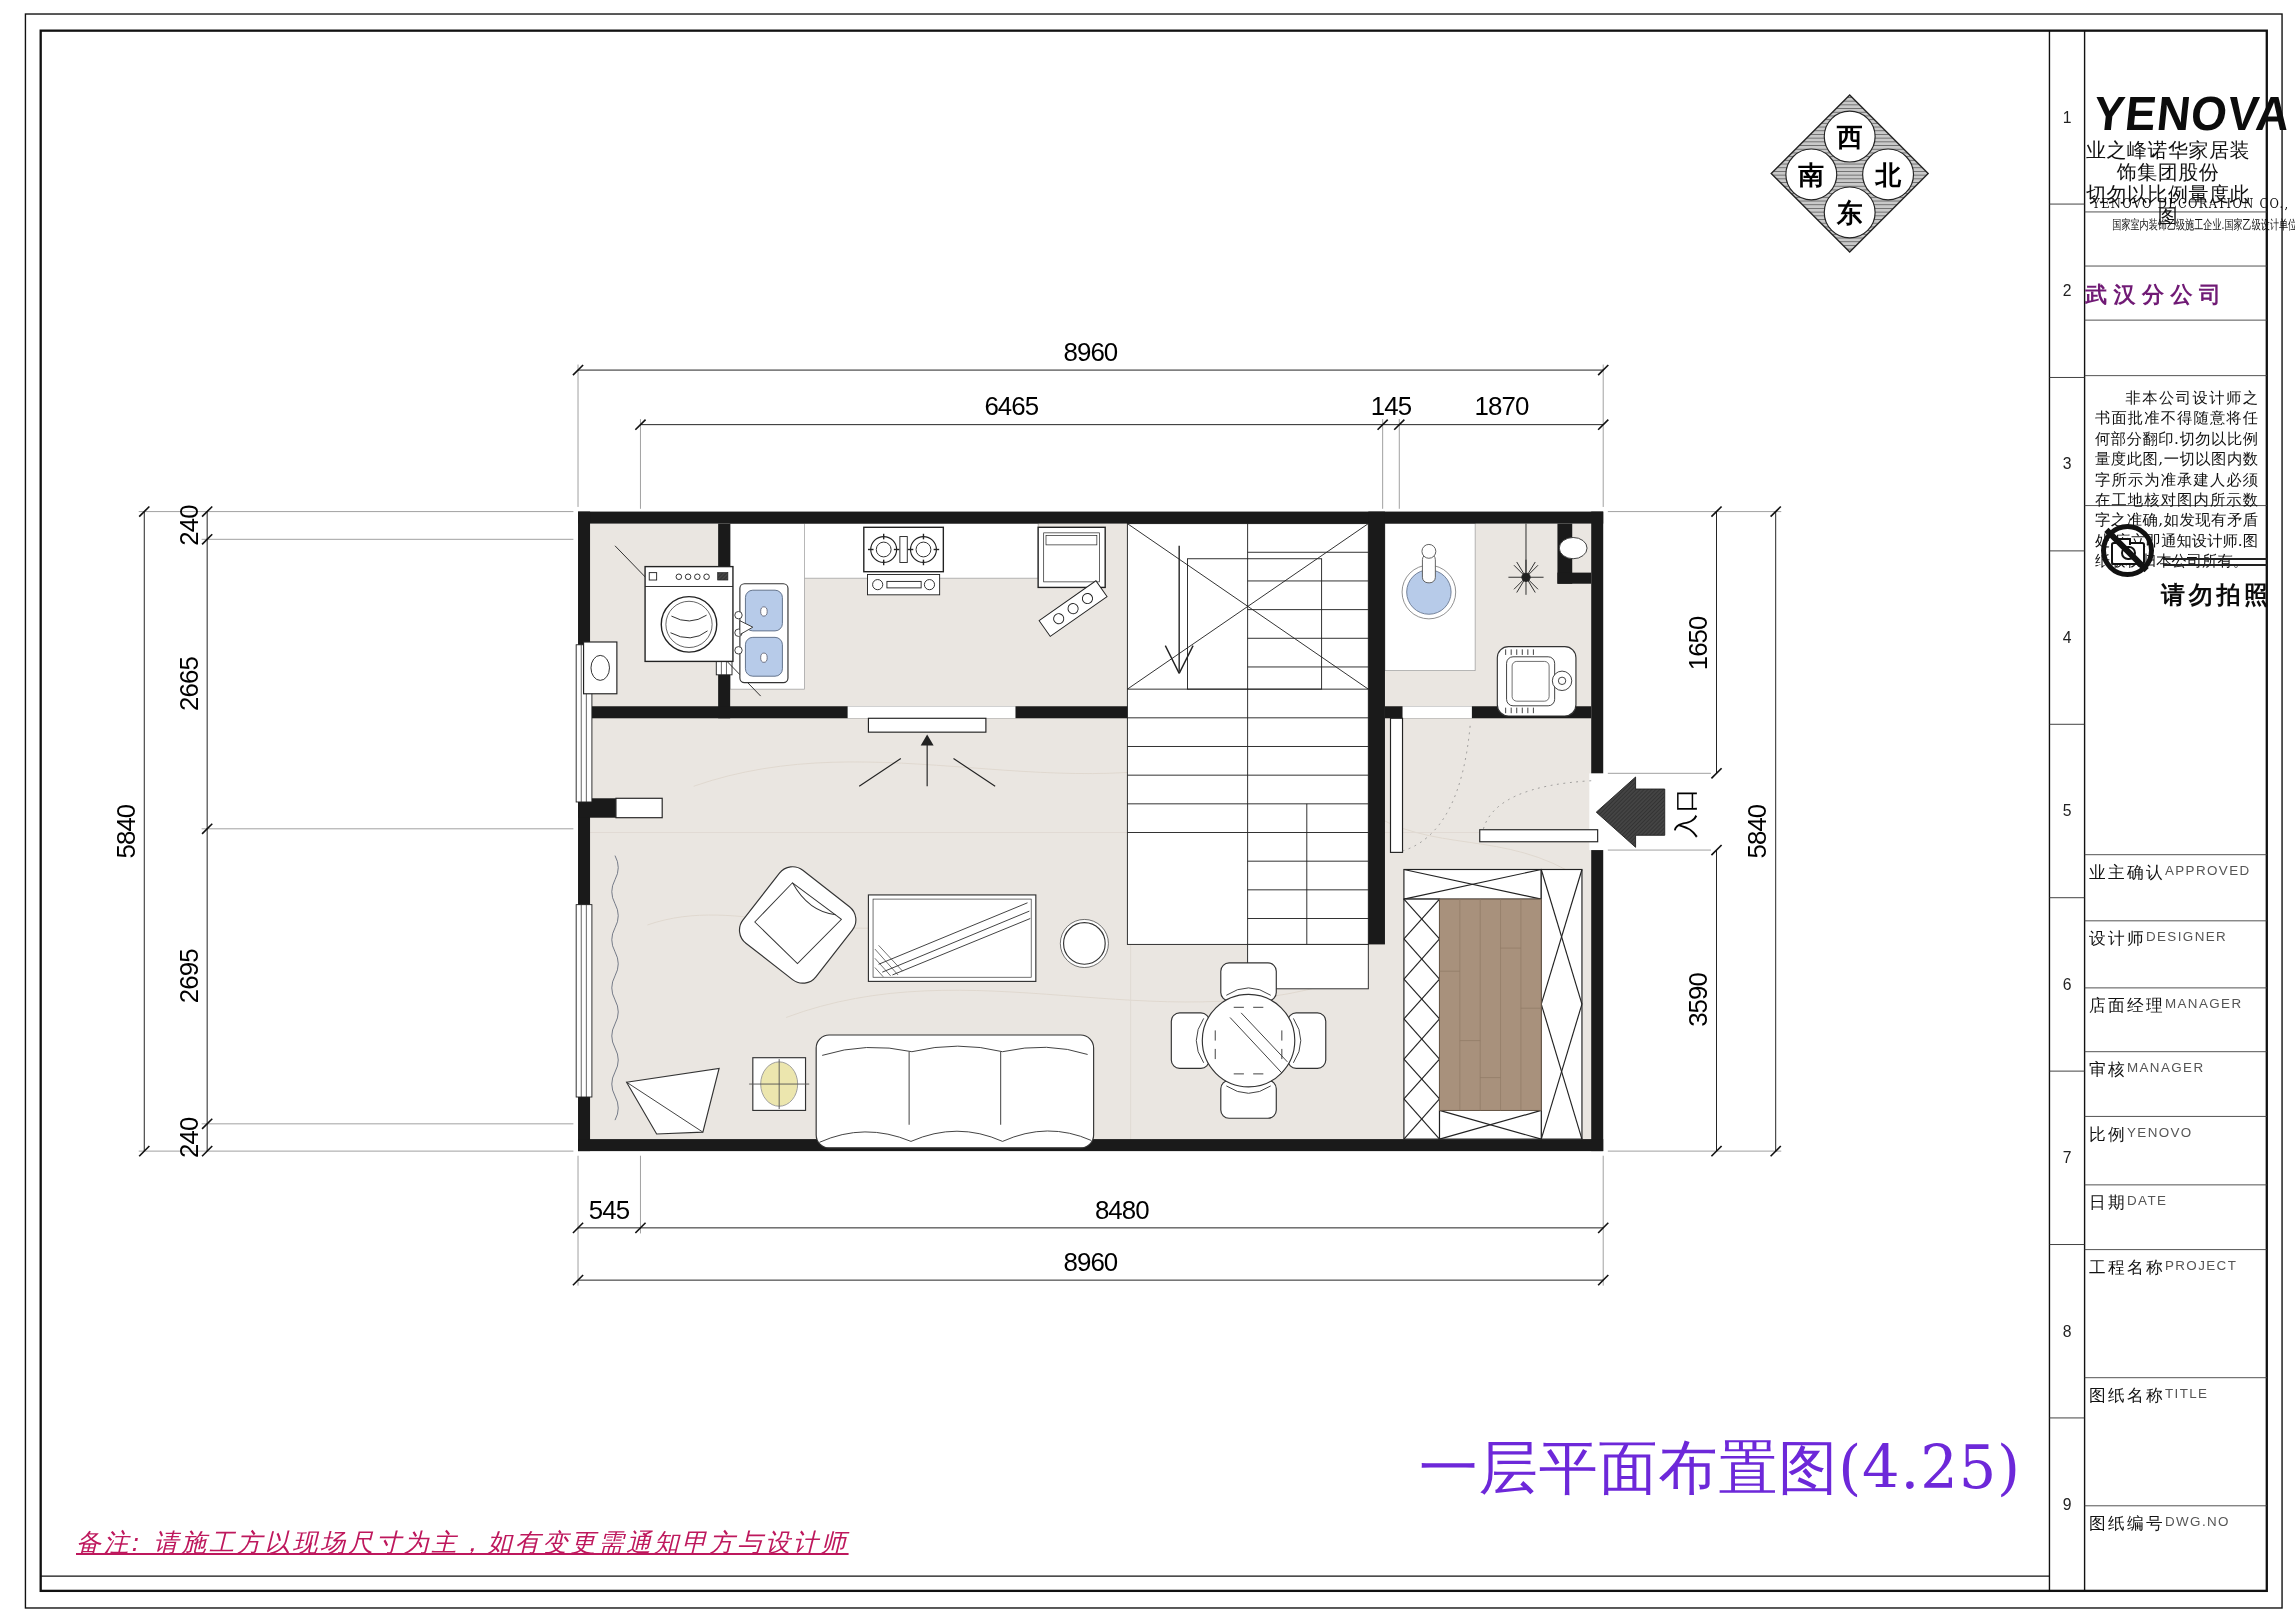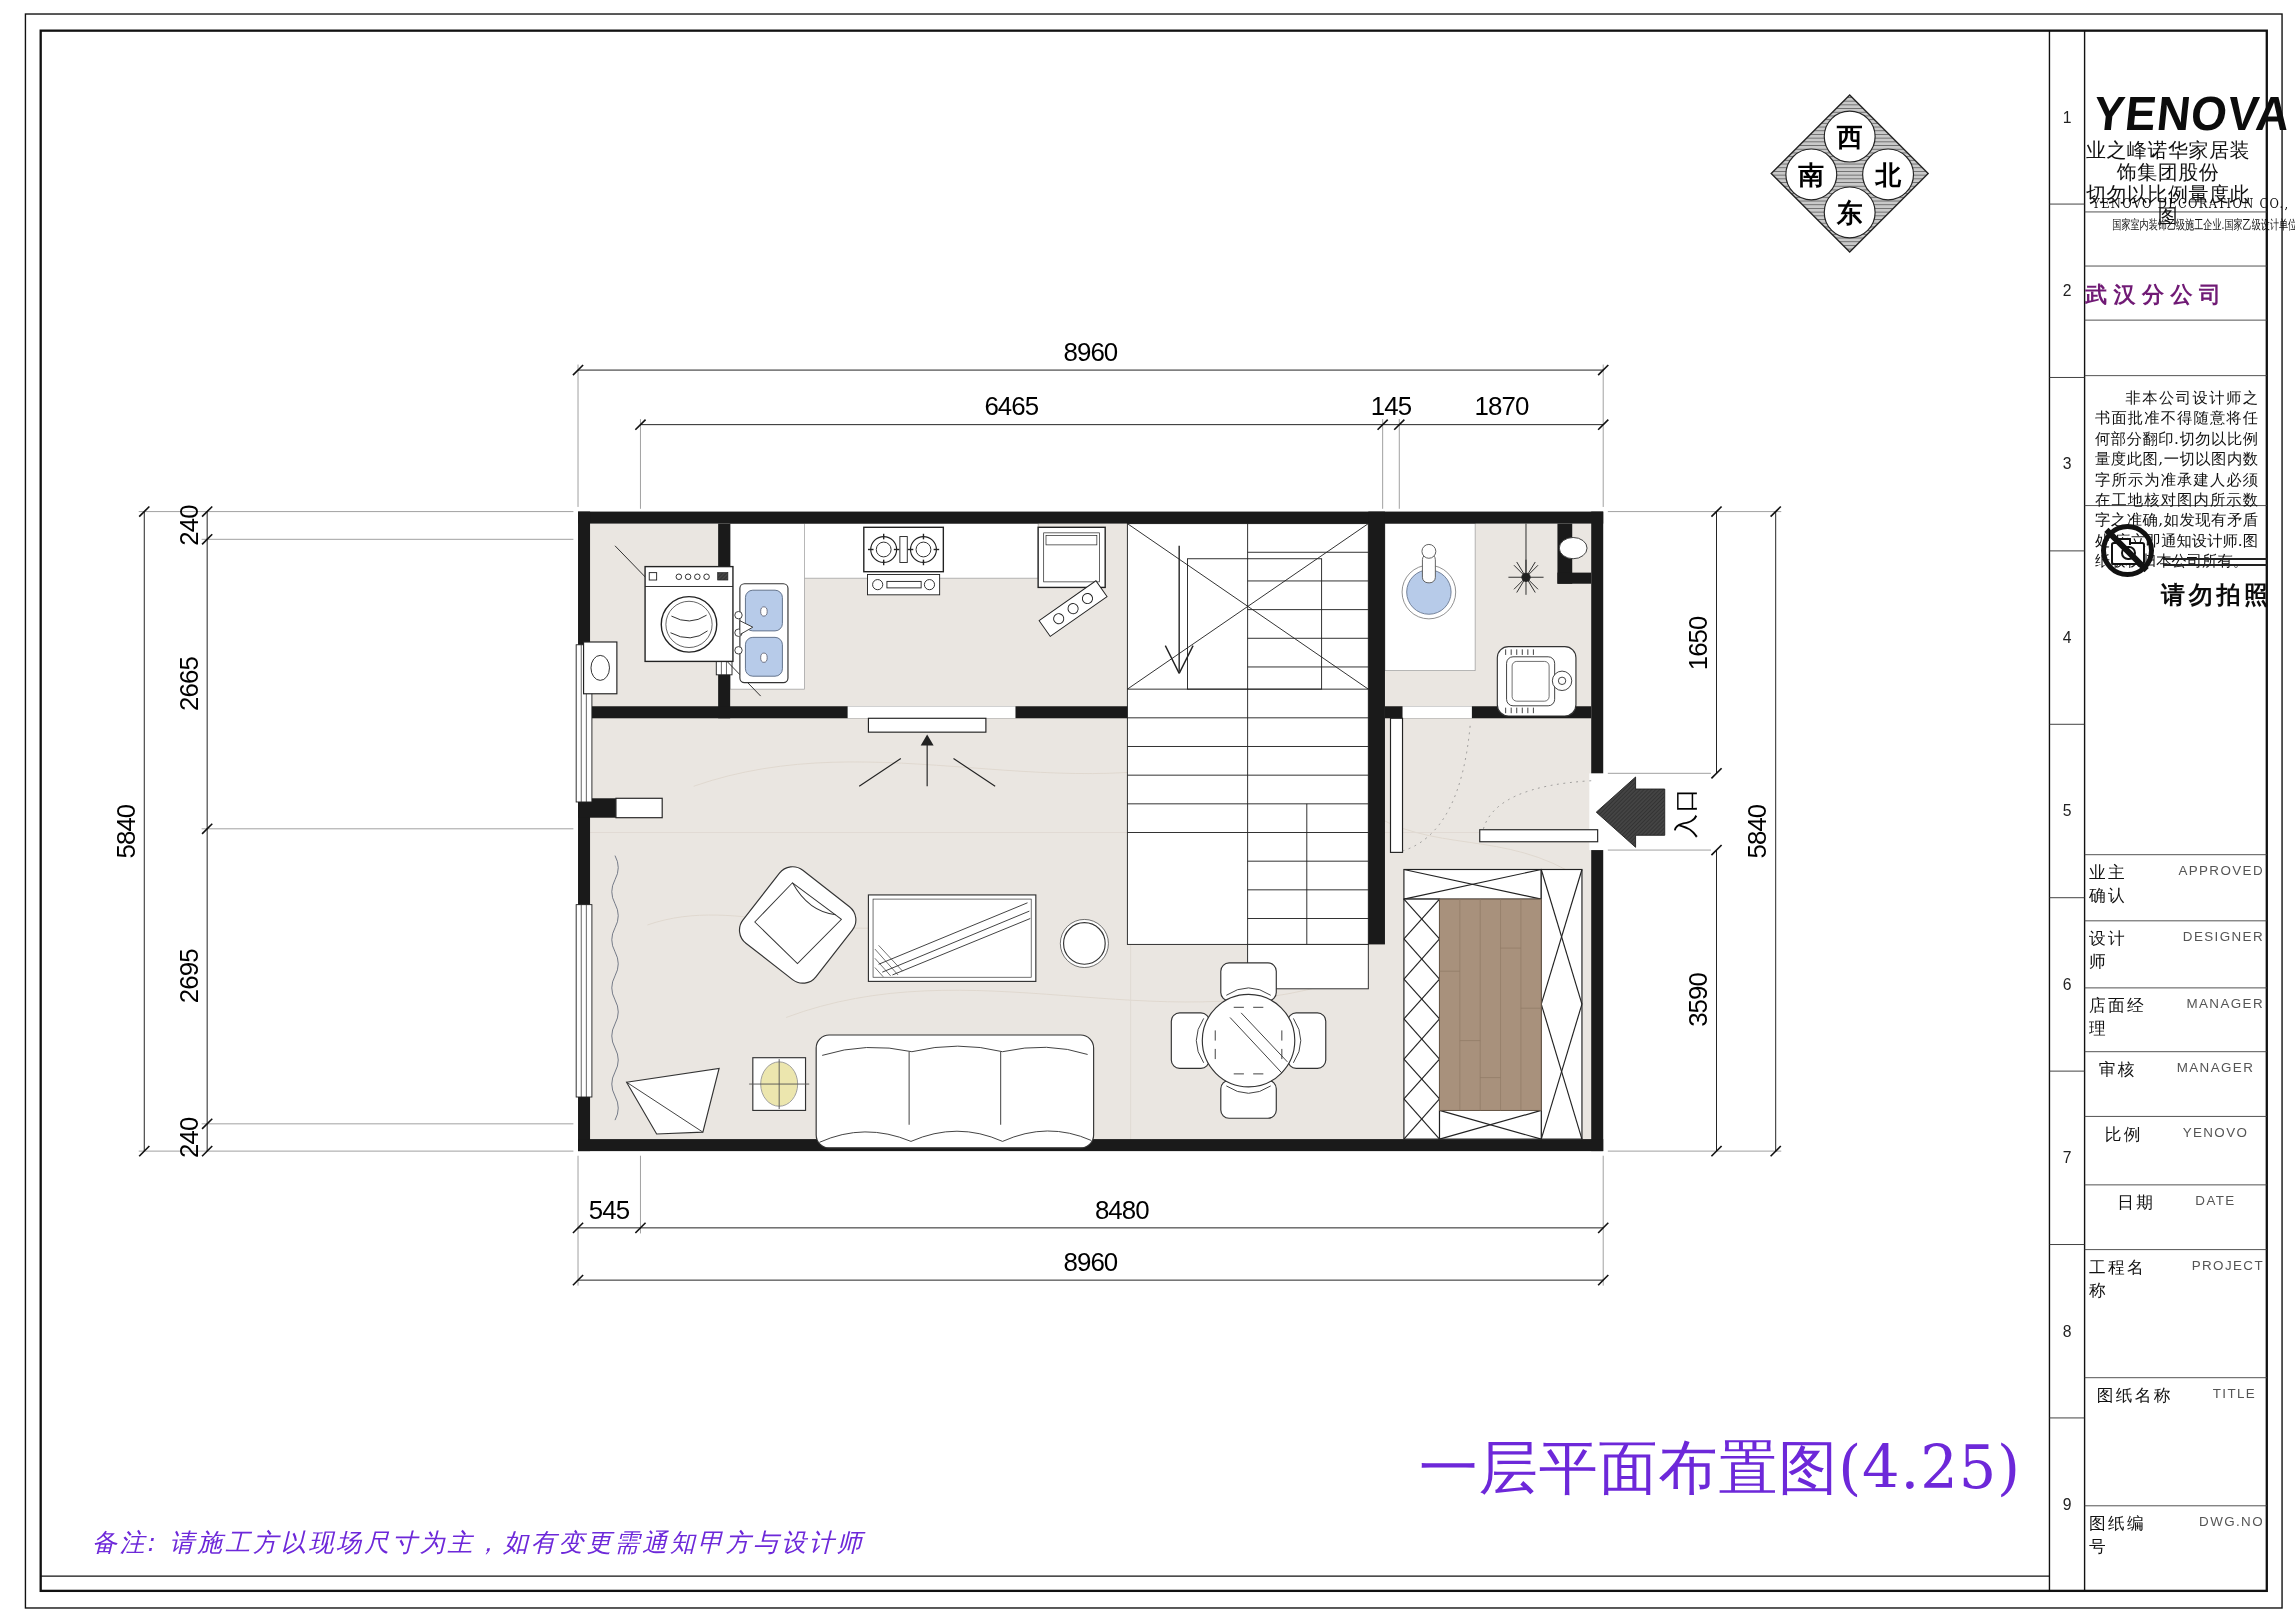--- a/index.html
+++ b/index.html
@@ -24,28 +24,28 @@
            font:400 13px "DejaVu Serif",serif;color:#111;white-space:nowrap;
            transform:scaleX(.70);}
   .tb-branch{left:2085px;top:280px;width:182px;text-align:left;
              font:600 22px "DejaVu Serif",serif;color:#701a75;letter-spacing:6.5px;}
   .tb-disc{left:2095px;top:388px;width:163px;
            font:400 15.3px "DejaVu Serif",serif;color:#111;line-height:20.4px;
            text-align:justify;text-indent:2em;}
   .tb-nophoto-label{left:2161px;top:531px;width:111px;
            font:700 24px "DejaVu Serif",serif;color:#0c0c0c;letter-spacing:3.7px;margin-top:48px;}
   .tb-underline{left:2163px;width:105px;height:0;border-top:2.3px solid #222;}
-  .tb-row{left:2089px;width:175px;display:flex;justify-content:center;align-items:flex-start;gap:40px;}
+  .tb-row{left:2089px;width:175px;display:flex;justify-content:flex-start;align-items:flex-start;}
   .tb-row .cn{font:400 16.7px "DejaVu Serif",serif;color:#111;letter-spacing:2.3px;}
   .tb-row .en{font:400 13.4px "Liberation Sans",sans-serif;color:#555;letter-spacing:1.4px;padding-top:2.3px;}
   
   .plan-title{left:1364px;top:1429px;width:657px;text-align:right;
               font:400 59px "DejaVu Serif",serif;color:#6d28d9;letter-spacing:0.9px;}
-  .note{left:92px;top:1526px;width:1203px;
-        font:italic 400 25px "DejaVu Sans",sans-serif;color:#6d28d9;letter-spacing:2.8px;}
+  .note{left:76px;top:1526px;width:1203px;
+        font:italic 400 25px "DejaVu Sans",sans-serif;color:#be185d;letter-spacing:2.8px;text-decoration:underline;}
   
   .np{left:2101px;top:524px;width:52px;height:52px;}
   .np .ring{position:absolute;left:0;top:0;width:43px;height:43px;border:5.1px solid #111;border-radius:50%;}
   .np .body{position:absolute;left:10.2px;top:17.6px;width:30px;height:19.4px;border:2.8px solid #111;border-radius:2.8px;background:#fff;}
   .np .lens{position:absolute;left:20.4px;top:22px;width:10.2px;height:10.2px;border:2.3px solid #111;border-radius:50%;background:#fff;}
   .np .flash{position:absolute;left:16.7px;top:14px;width:9.3px;height:4.6px;border:2.3px solid #111;border-bottom:none;background:#fff;}
   .np .bar{position:absolute;left:-2.8px;top:23px;width:57px;height:6px;background:#111;transform:rotate(45deg);}
 </style>
 </head>
 <body>

